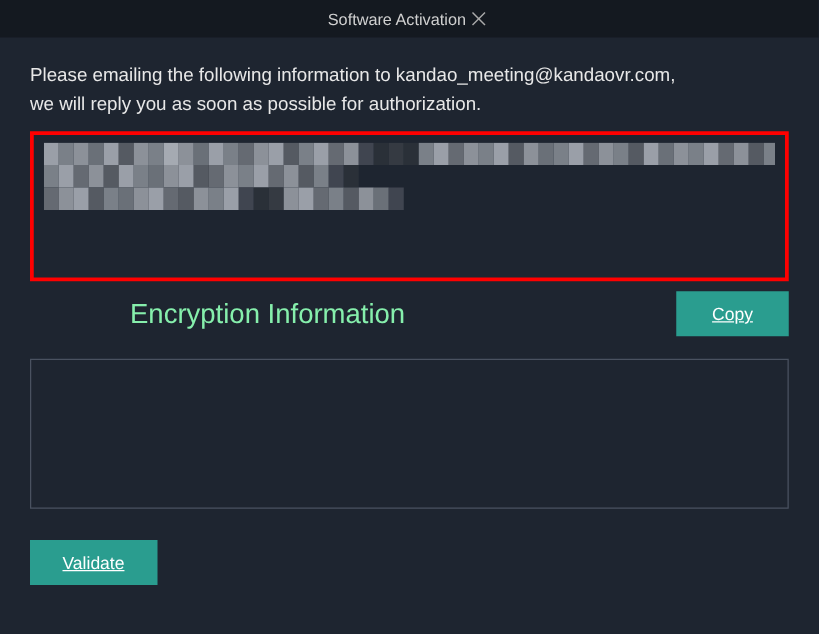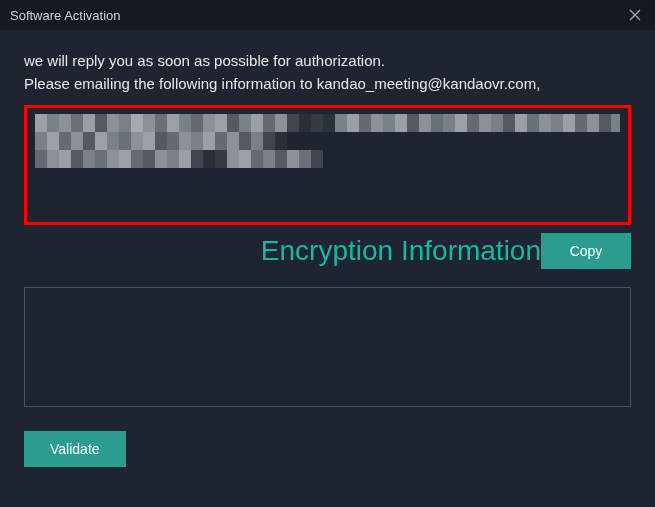--- a/index.html
+++ b/index.html
@@ -13,21 +13,21 @@
       background: #1e2530;
       font-family: 'Segoe UI', Arial, sans-serif;
       color: #e8e8e8;
       overflow: hidden;
     }
     .titlebar {
       height: 30px;
       background: #141920;
       display: flex;
       align-items: center;
-      justify-content: space-between;
+      justify-content: center;
       padding: 0 10px;
     }
     .titlebar-title {
       font-size: 13px;
       color: #d0d0d0;
     }
     .close-btn {
       width: 20px;
       height: 20px;
       display: flex;
@@ -62,35 +62,36 @@
       overflow: hidden;
     }
     .annotation-row {
       display: flex;
       align-items: center;
       justify-content: space-between;
       margin-bottom: 18px;
     }
     .annotation-label {
       flex: 1;
-      text-align: right;
-      color: #14b8a6;
-      font-size: 28px;
+      text-align: left;
+      color: #86efac;
+      font-size: 22px;
       font-weight: 400;
       padding-left: 80px;
     }
     .btn {
       background: #2a9d8f;
       color: #ffffff;
       border: none;
       padding: 10px 26px;
       font-size: 14px;
       cursor: pointer;
       min-width: 90px;
       text-align: center;
+      text-decoration: underline;
     }
     .license-label {
       font-size: 15px;
       color: #e8e8e8;
       margin-bottom: 6px;
     }
     .license-input {
       width: 100%;
       height: 120px;
       background: #1e2530;
@@ -115,22 +116,22 @@
   <span class="close-btn">
     <svg width="12" height="12" viewBox="0 0 12 12">
       <line x1="1" y1="1" x2="11" y2="11" stroke="#aaa" stroke-width="1.2"></line>
       <line x1="11" y1="1" x2="1" y2="11" stroke="#aaa" stroke-width="1.2"></line>
     </svg>
   </span>
 </div>
 
 <div class="content">
   <div class="instruction">
+    <div>Please emailing the following information to kandao_meeting@kandaovr.com,</div>
     <div>we will reply you as soon as possible for authorization.</div>
-    <div>Please emailing the following information to kandao_meeting@kandaovr.com,</div>
   </div>
 
   <div class="encryption-box">
     <div class="pixelated-content">
       <svg width="600" height="60" viewBox="0 0 600 60">
 
         <rect x="0" y="0" width="12" height="18" fill="#9a9fa8"></rect>
         <rect x="12" y="0" width="12" height="18" fill="#7a8088"></rect>
         <rect x="24" y="0" width="12" height="18" fill="#8c9199"></rect>
         <rect x="36" y="0" width="12" height="18" fill="#6a7078"></rect>

